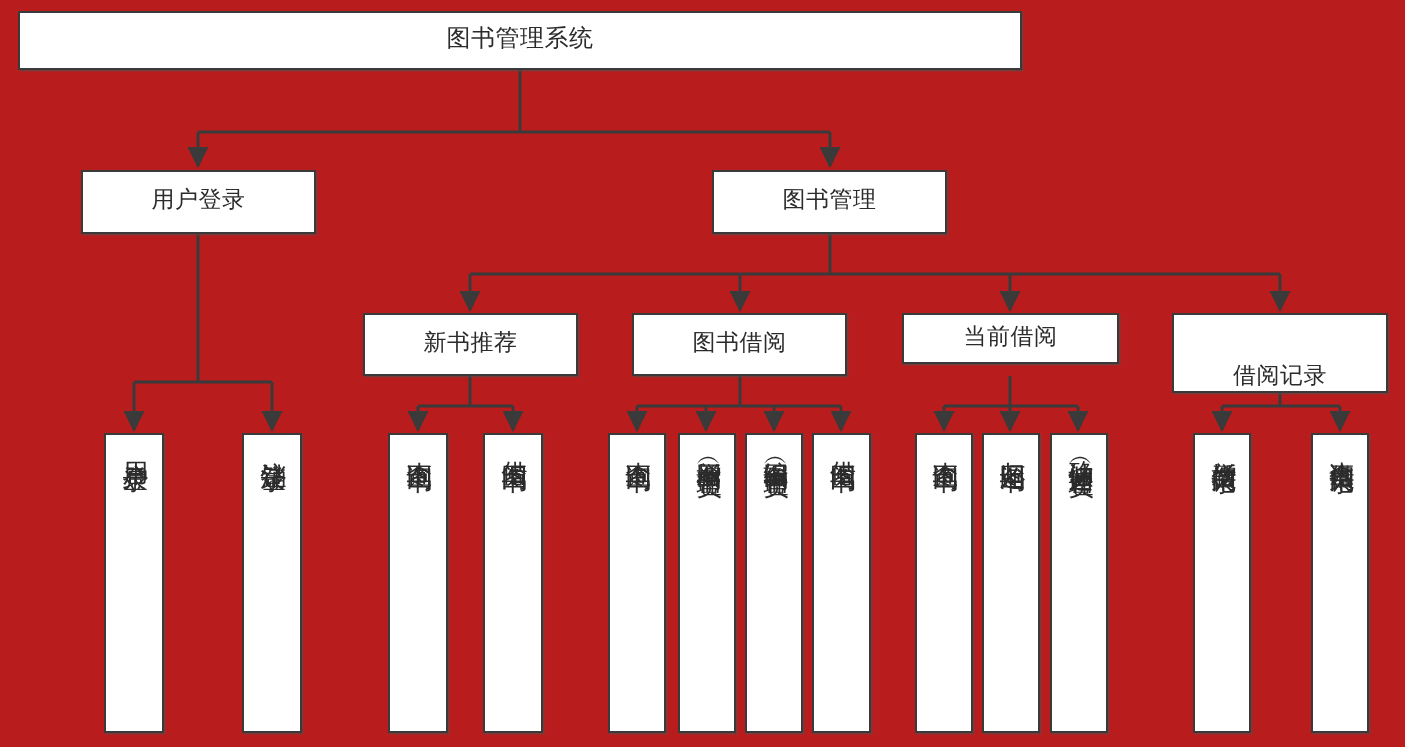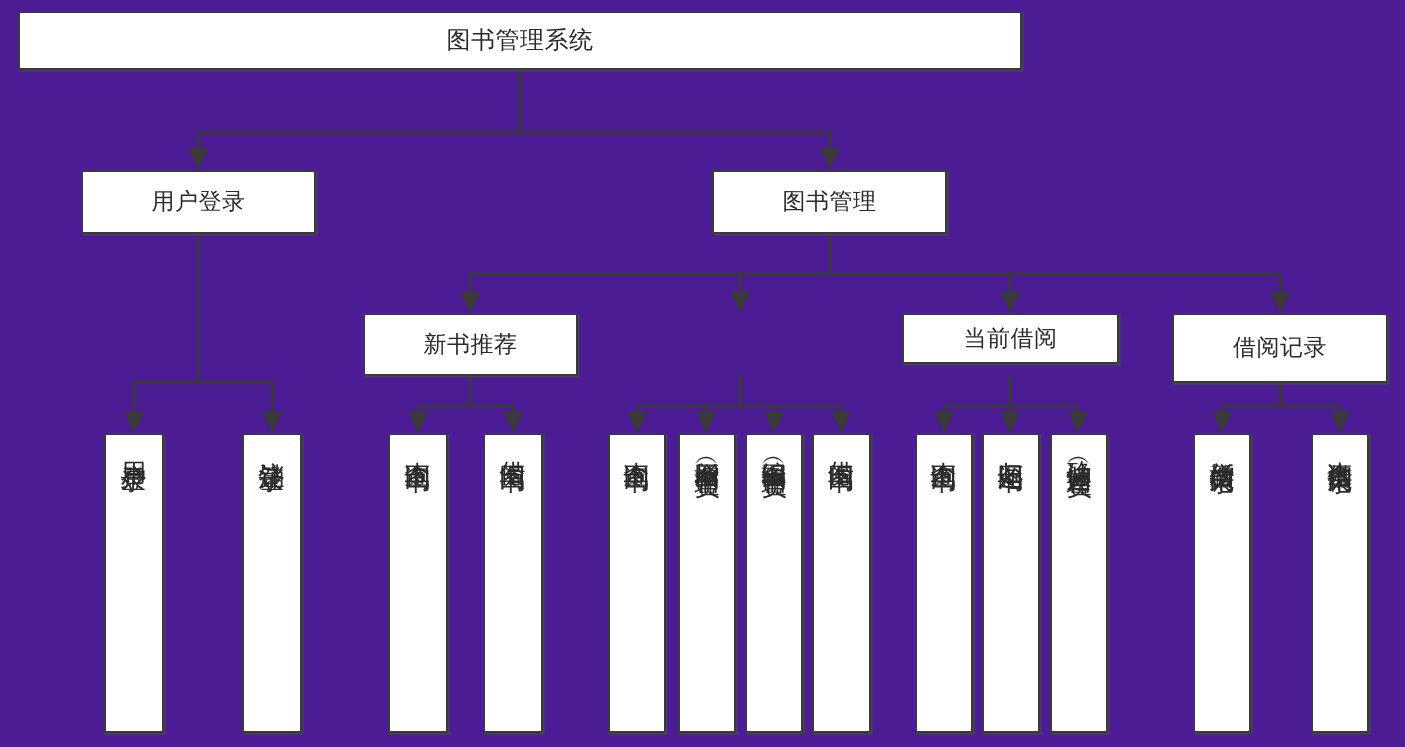--- a/index.html
+++ b/index.html
@@ -5,22 +5,22 @@
 <style>
   html, body {
     margin: 0;
     padding: 0;
     background: #ffffff;
   }
   #canvas {
     position: relative;
     width: 1405px;
     height: 747px;
-    background: #4c1d95;
-    font-family: Liberation Sans, sans-serif;
+    background: #b91c1c;
+    font-family: Liberation Mono, monospace;
     overflow: hidden;
   }
   #edges {
     position: absolute;
     left: 0;
     top: 0;
     width: 1405px;
     height: 747px;
     pointer-events: none;
   }
@@ -135,24 +135,27 @@
   <div class="node horiz" style="left:81px; top:170px; width:235px; height:64px;">
     <span class="node-label">用户登录</span>
   </div>
   <div class="node horiz" style="left:363px; top:313px; width:215px; height:63px;">
     <span class="node-label">新书推荐</span>
   </div>
 
   <div class="node horiz" style="left:712px; top:170px; width:235px; height:64px;">
     <span class="node-label">图书管理</span>
   </div>
+  <div class="node horiz" style="left:632px; top:313px; width:215px; height:63px;">
+    <span class="node-label">图书借阅</span>
+  </div>
   <div class="node horiz" style="left:902px; top:313px; width:217px; height:51px;">
     <span class="node-label">当前借阅</span>
   </div>
-  <div class="node horiz" style="left:1172px; top:313px; width:216px; height:70px;">
+  <div class="node horiz" style="left:1172px; top:313px; width:216px; height:80px;align-items:flex-end;">
     <span class="node-label">借阅记录</span>
   </div>
 
   <div class="node vert" style="left:104px; top:433px; width:60px; height:300px;">
     <span class="node-label">用户登录</span>
   </div>
   <div class="node vert" style="left:242px; top:433px; width:60px; height:300px;">
     <span class="node-label">注销登录</span>
   </div>
 

